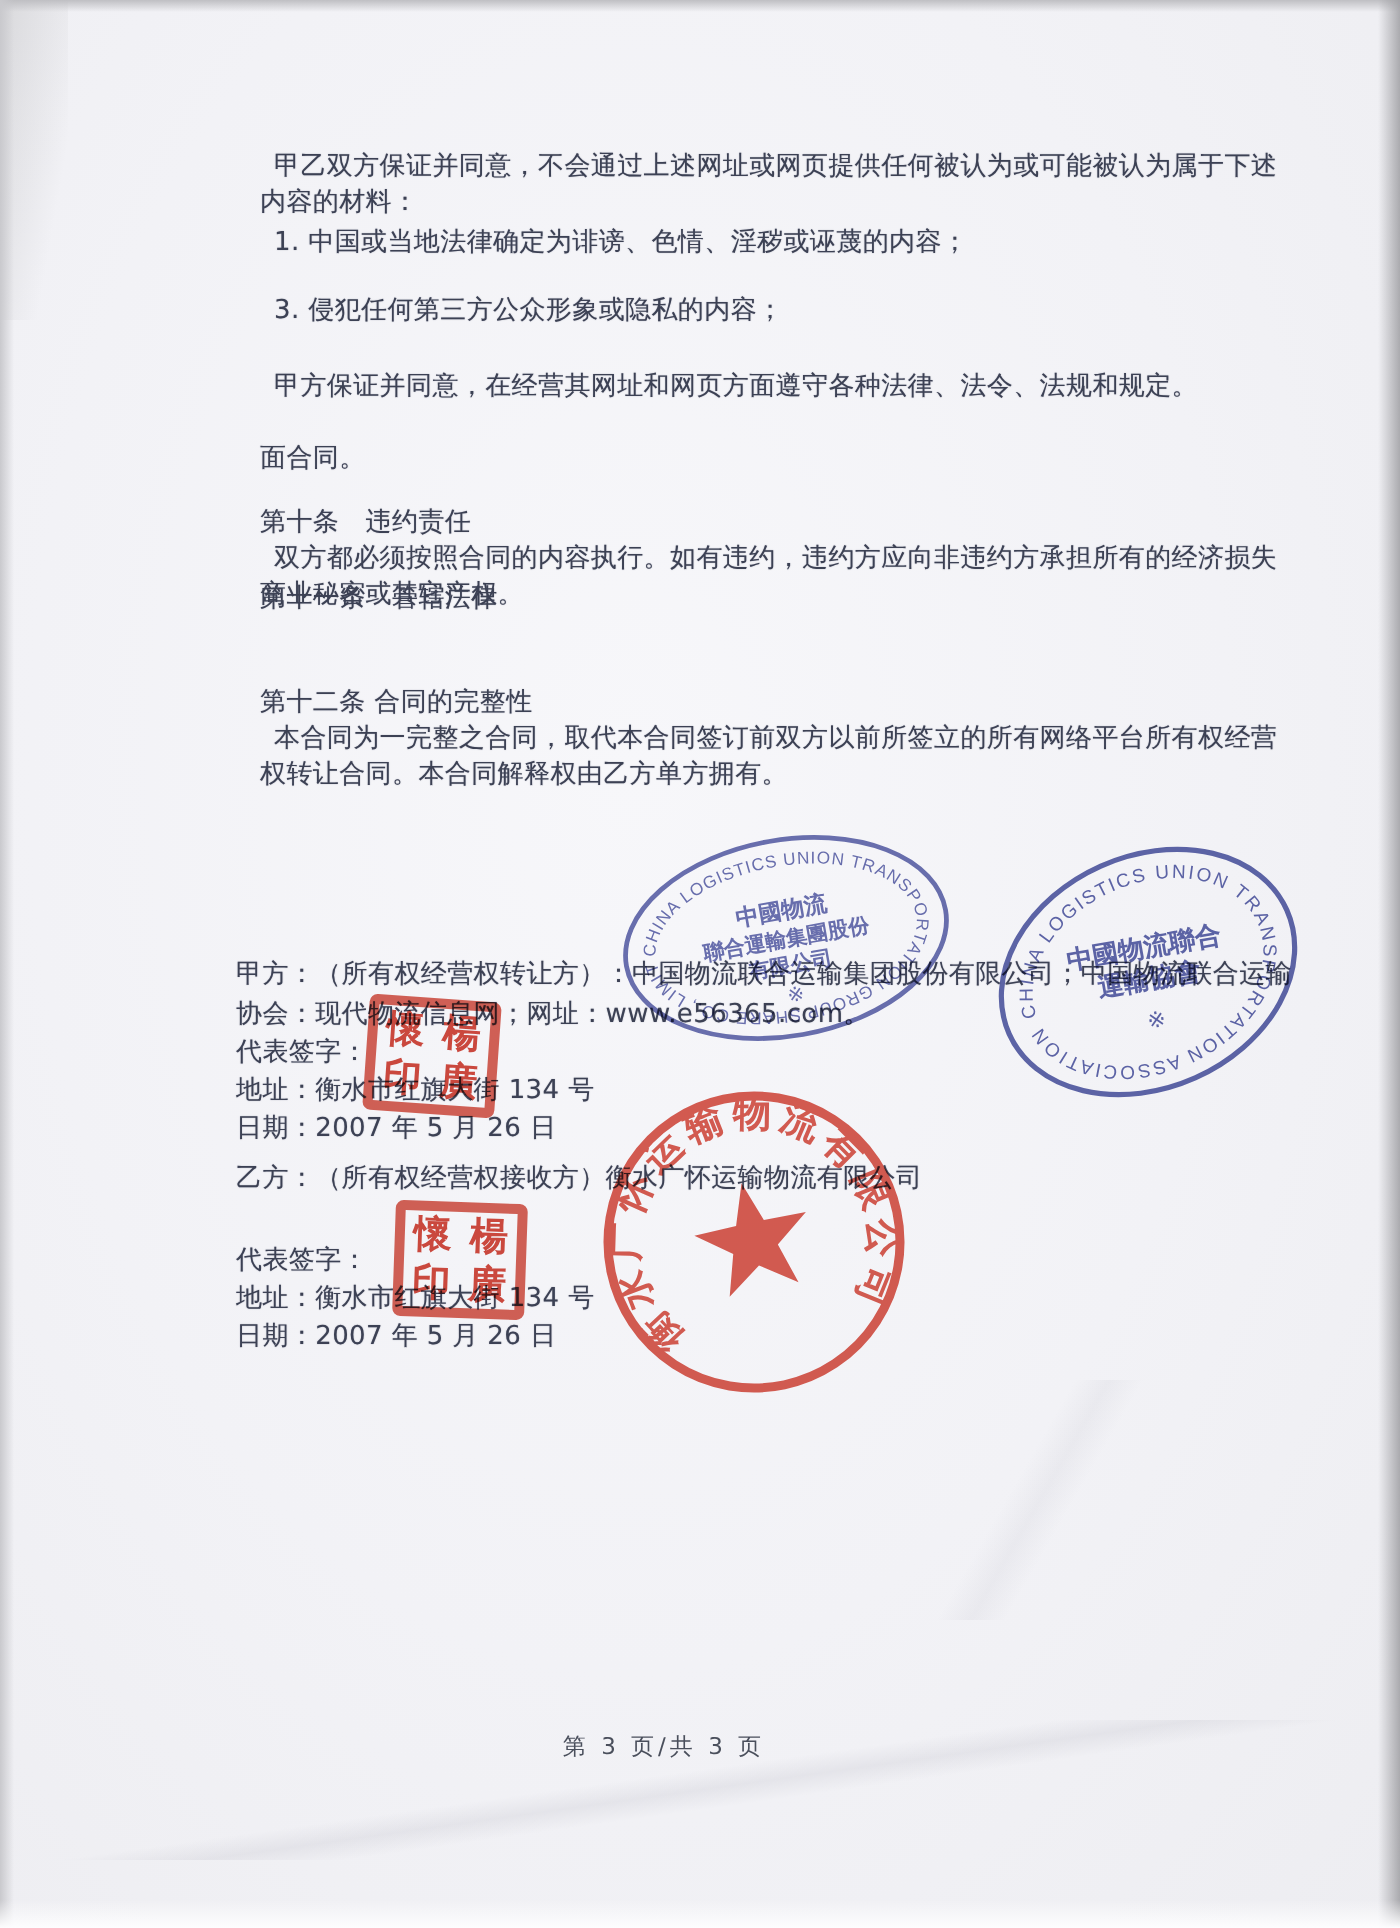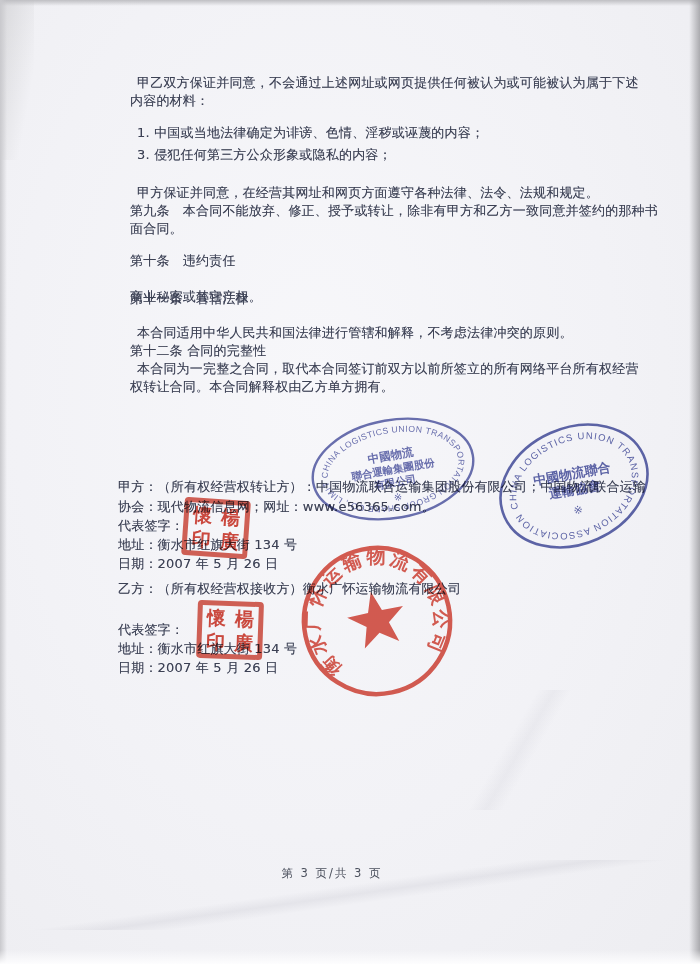--- a/index.html
+++ b/index.html
@@ -64,29 +64,28 @@
   <div class="corner-topleft"></div>
   <div class="edge-top"></div>
   <div class="edge-left"></div>
   <div class="edge-right"></div>
   <div class="edge-bottom"></div>
   <div class="crease1"></div>
   <div class="crease2"></div>
 
   <div class="line x-indent" style="top:74px">甲乙双方保证并同意，不会通过上述网址或网页提供任何被认为或可能被认为属于下述</div>
   <div class="line x-flush" style="top:92px">内容的材料：</div>
-  <div class="line x-indent" style="top:124px">1. 中国或当地法律确定为诽谤、色情、淫秽或诬蔑的内容；</div>
+  <div class="line x-indent" style="top:112px">1. 中国或当地法律确定为诽谤、色情、淫秽或诬蔑的内容；</div>
   <div class="line x-indent" style="top:146px">3. 侵犯任何第三方公众形象或隐私的内容；</div>
   <div class="line x-indent" style="top:184px">甲方保证并同意，在经营其网址和网页方面遵守各种法律、法令、法规和规定。</div>
-  <div class="line x-flush" style="top:202px">第九条　本合同不能放弃、修正、授予或转让，除非有甲方和乙方一致同意并签约的那种书</div>
   <div class="line x-flush" style="top:220px">面合同。</div>
   <div class="line x-flush" style="top:252px">第十条　违约责任</div>
+  <div class="line x-indent" style="top:270px">双方都必须按照合同的内容执行。如有违约，违约方应向非违约方承担所有的经济损失</div>
   <div class="line x-flush" style="top:288px">商业秘密或其它产权。</div>
   <div class="line x-flush" style="top:290px">第十一条　管辖法律</div>
-  <div class="line x-indent" style="top:324px">本合同适用中华人民共和国法律进行管辖和解释，不考虑法律冲突的原则。</div>
   <div class="line x-flush" style="top:342px">第十二条 合同的完整性</div>
   <div class="line x-flush" style="top:378px">权转让合同。本合同解释权由乙方单方拥有。</div>
   <div class="line x-indent" style="top:360px">本合同为一完整之合同，取代本合同签订前双方以前所签立的所有网络平台所有权经营</div>
 
   <div>
     <div class="line x-sign" style="top:478px">甲方：（所有权经营权转让方）：中国物流联合运输集团股份有限公司；中国物流联合运输</div>
     <div class="line x-sign" style="top:498px">协会：现代物流信息网；网址：www.e56365.com。</div>
     <div class="line x-sign" style="top:517px">代表签字：</div>
     <div class="line x-sign" style="top:536px">地址：衡水市红旗大街 134 号</div>
     <div class="line x-sign" style="top:555px">日期：2007 年 5 月 26 日</div>

